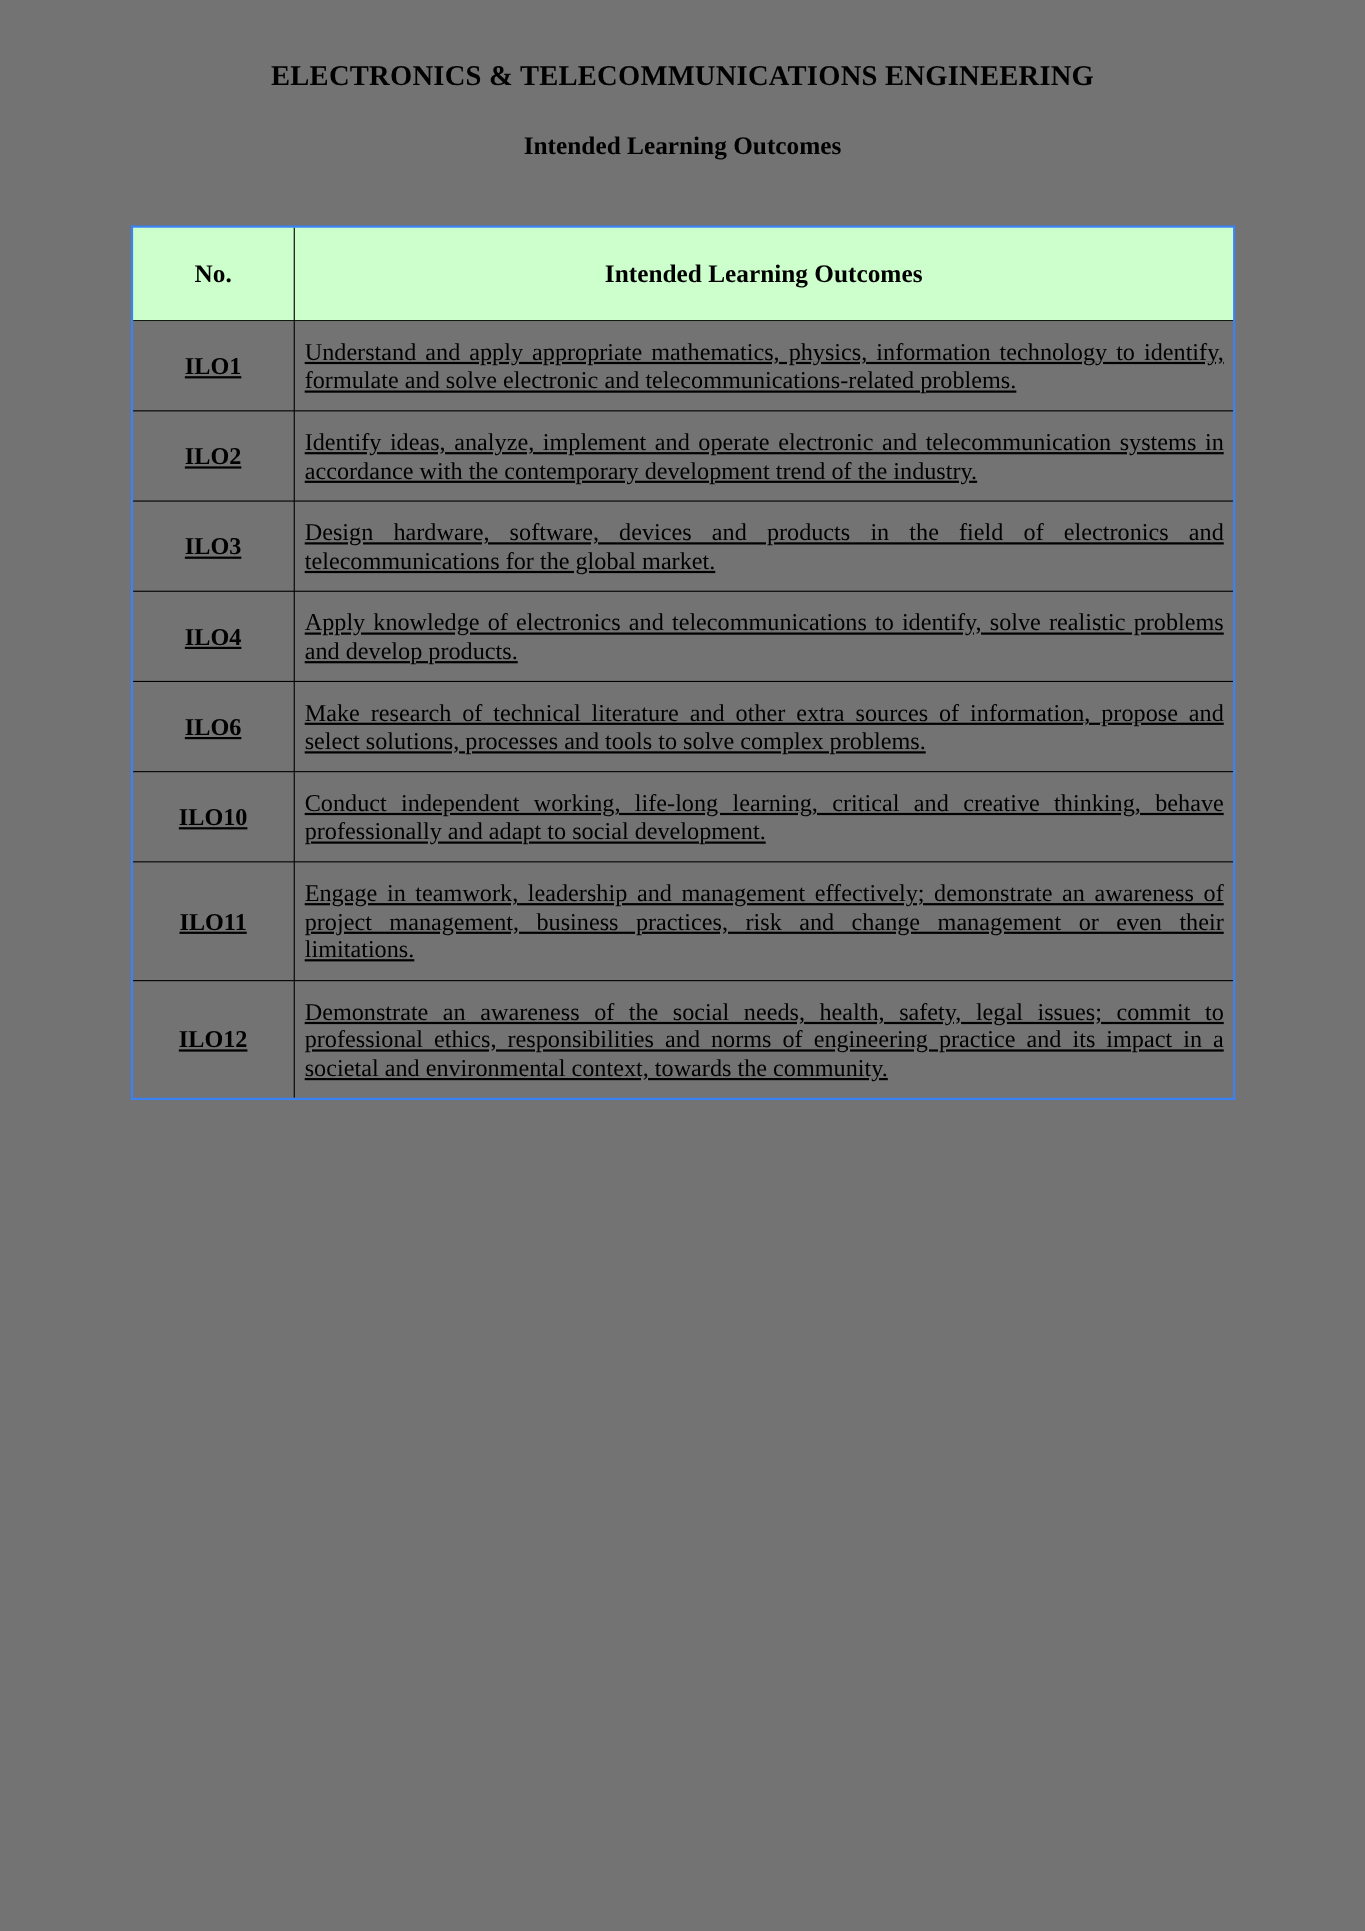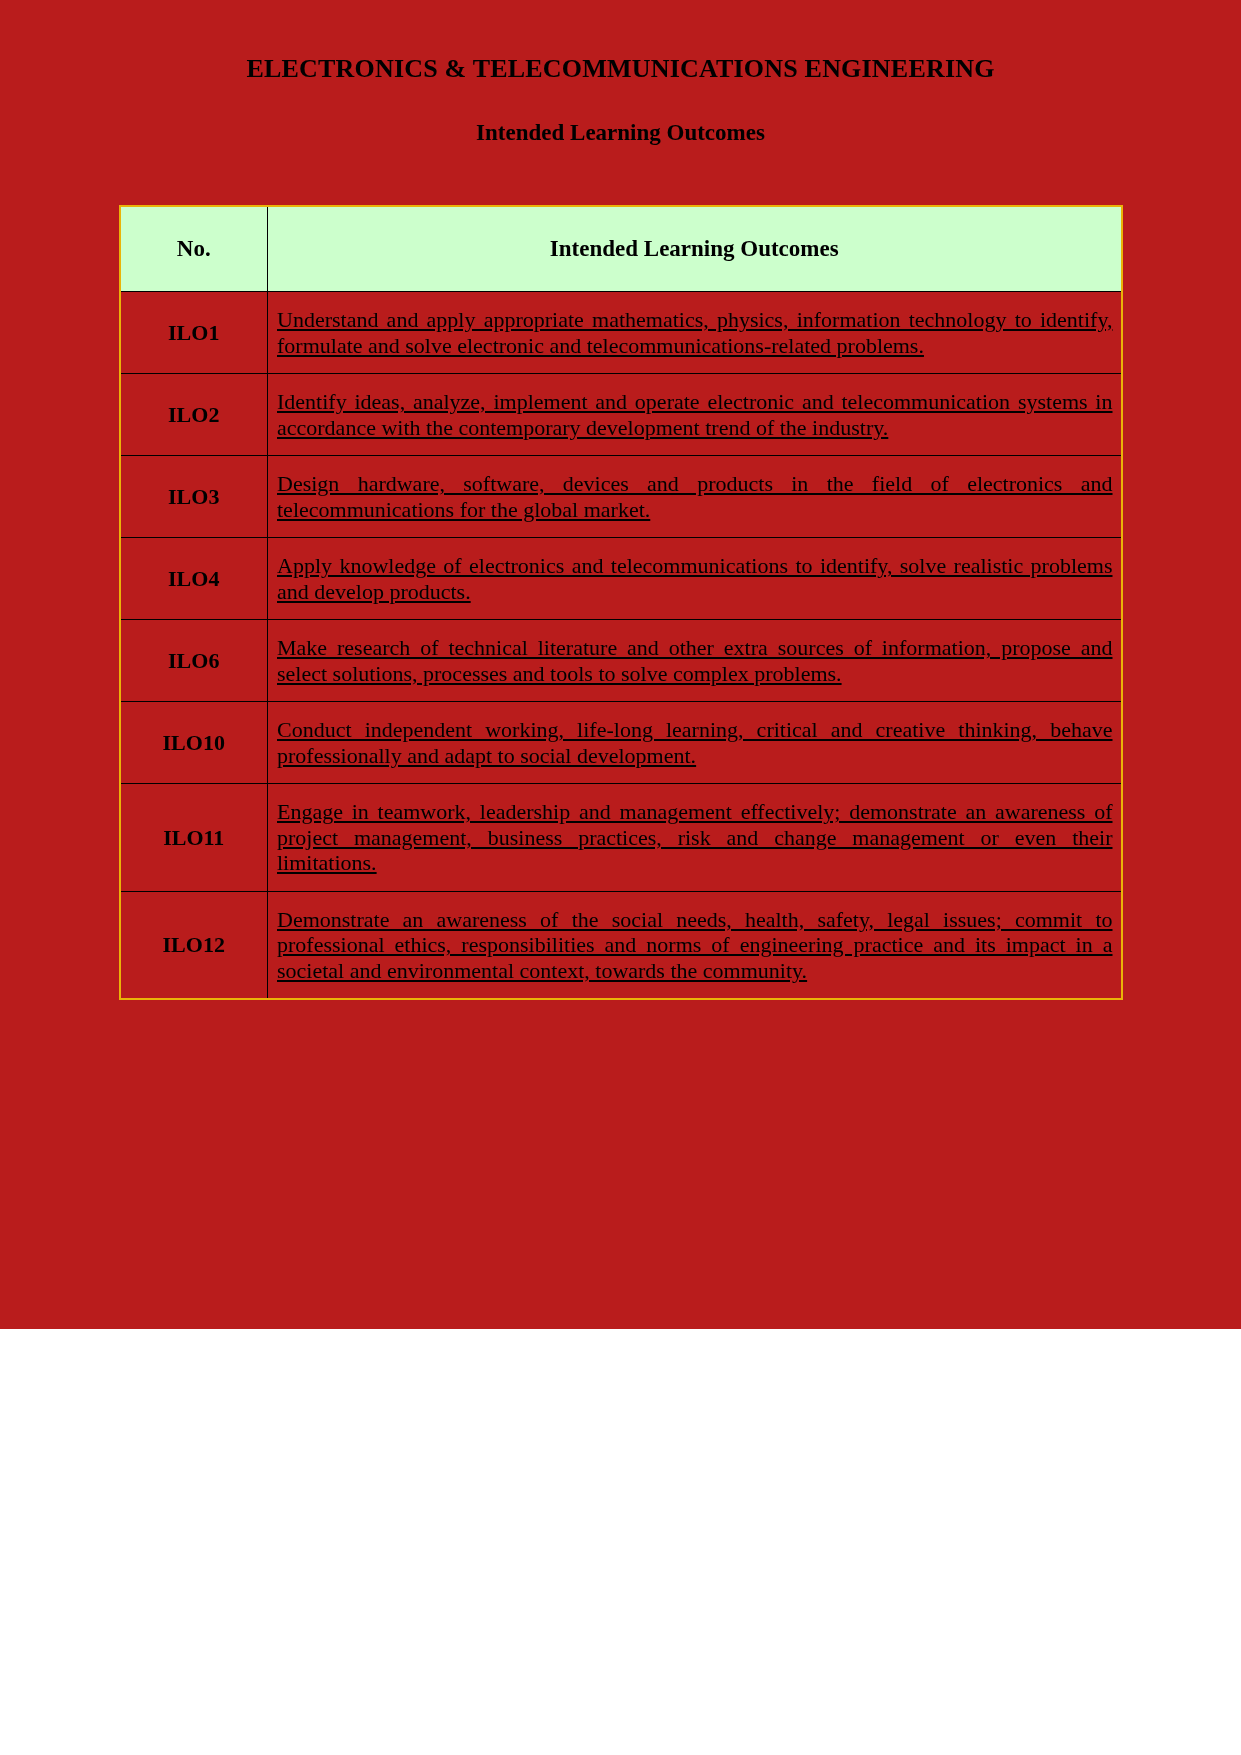--- a/index.html
+++ b/index.html
@@ -3,22 +3,22 @@
 <meta charset="utf-8">
 <style>
   html, body {
     margin: 0;
     padding: 0;
     background: #ffffff;
   }
   .page {
     position: relative;
     width: 1241px;
-    height: 1329px;
-    background: #b91c1c;
+    height: 1755px;
+    background: #737373;
     overflow: hidden;
     font-family: "Liberation Serif", "DejaVu Serif", serif;
     color: #000000;
   }
   .doc-title {
     padding-top: 54px;
     text-align: center;
     font-size: 26px;
     font-weight: bold;
     letter-spacing: 0.2px;
@@ -29,40 +29,41 @@
     text-align: center;
     font-size: 23px;
     font-weight: bold;
     line-height: 1.15;
   }
   table.ilo-table {
     width: 1002px;
     margin: 59px auto 0 auto;
     border-collapse: collapse;
     table-layout: fixed;
-    border: 2px solid #eab308;
+    border: 2px solid #3b82f6;
   }
   table.ilo-table th,
   table.ilo-table td {
     border: 1.5px solid #000000;
     vertical-align: middle;
   }
   col.no-col   { width: 148px; }
   col.desc-col { width: 854px; }
   thead th {
     height: 82px;
     background: #ccffcc;
     font-size: 23px;
     font-weight: bold;
     text-align: center;
   }
   td.no-cell {
     font-size: 22px;
     font-weight: bold;
     text-align: center;
+    text-decoration: underline;
   }
   td.desc-cell {
     font-size: 22px;
     line-height: 25.5px;
     text-align: justify;
     padding: 15px 8px 15px 9px;
     text-decoration: underline;
   }
 </style>
 </head>

